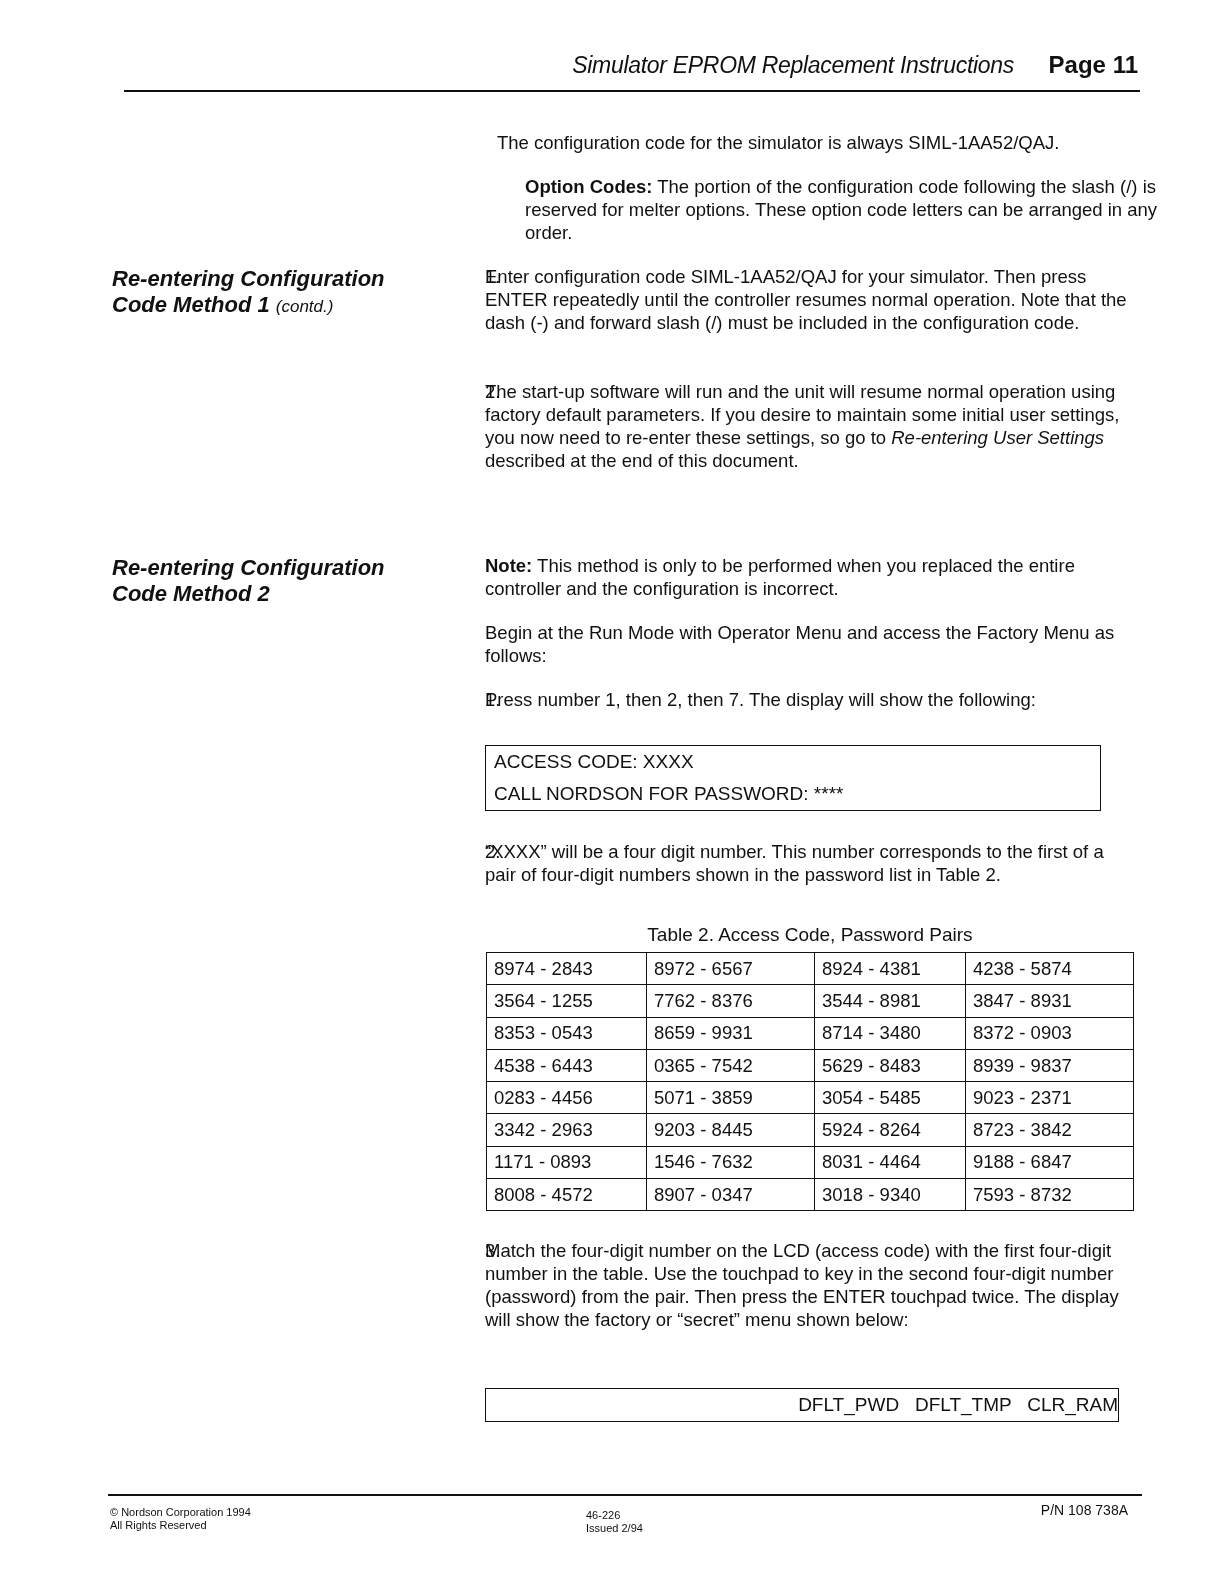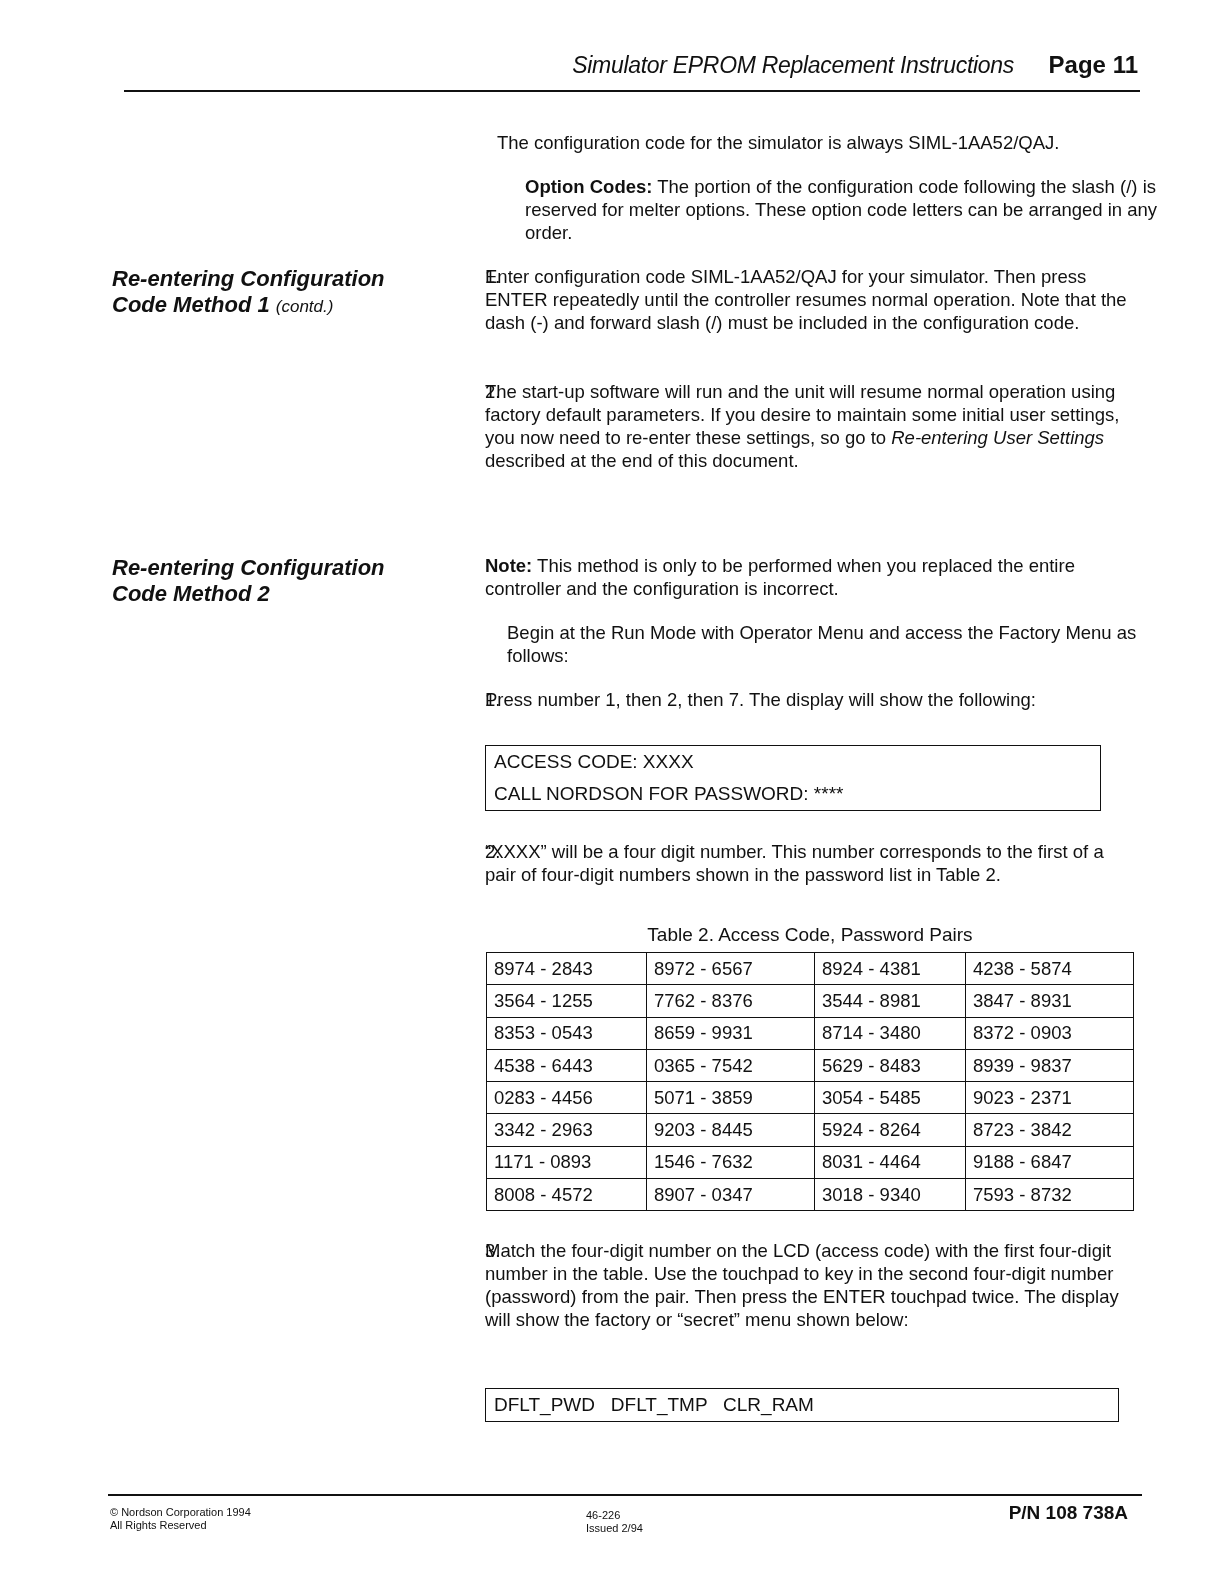--- a/index.html
+++ b/index.html
@@ -28,21 +28,21 @@
   .table-caption { position: absolute; left: 485px; width: 650px; top: 924px; text-align: center; font-size: 19px; }
   table.pw { position: absolute; left: 486px; top: 952px; width: 648px; border-collapse: collapse; font-size: 18.5px; }
   table.pw td { border: 1.5px solid #111; height: 32.3px; padding-left: 7px; white-space: nowrap; }
   table.pw td:nth-child(1) { width: 160px; }
   table.pw td:nth-child(2) { width: 168px; }
   table.pw td:nth-child(3) { width: 151px; }
 
   .footer-rule { position: absolute; left: 108px; top: 1494px; width: 1034px; border-top: 2px solid #111; }
   .footer-left { position: absolute; left: 110px; top: 1506px; font-size: 11px; line-height: 13px; }
   .footer-center { position: absolute; left: 586px; top: 1509px; font-size: 11px; line-height: 13px; }
-  .footer-right { position: absolute; right: 102px; top: 1502px; font-size: 19px; font-weight: bold; }
+  .footer-right { position: absolute; right: 102px; top: 1502px; font-size: 14px; font-weight: normal; }
 </style>
 </head>
 <body>
 
 <div class="header">
   <span class="header-title">Simulator EPROM Replacement Instructions</span>
   <span class="header-page">Page 11</span>
 </div>
 
 <div class="main" style="top:131px;margin-left:12px;">
@@ -67,21 +67,21 @@
 </div>
 
 <div class="side-heading" style="top:555px;">
   <div>Re-entering Configuration</div>
   <div>Code Method 2</div>
 </div>
 
 <div class="main" style="top:554px;">
   <p><span class="bold">Note:</span><span> This method is only to be performed when you replaced the entire controller and the configuration is incorrect.</span></p>
 </div>
-<div class="main" style="top:621px;margin-left:22px;">
+<div class="main" style="top:621px;">
   <p>Begin at the Run Mode with Operator Menu and access the Factory Menu as follows:</p>
 </div>
 
 <div class="step" style="top:688px;">
   <span class="num">1.</span>
   <span class="txt">Press number 1, then 2, then 7.  The display will show the following:</span>
 </div>
 
 <div class="lcd" style="top:745px; width:616px;">
   <div class="line">ACCESS CODE: XXXX</div>
@@ -146,21 +146,21 @@
     </tr>
   </tbody>
 </table>
 
 <div class="step" style="top:1239px;">
   <span class="num">3.</span>
   <span class="txt">Match the four-digit number on the LCD (access code) with the first four-digit number in the table.  Use the touchpad to key in the second four-digit number (password) from the pair.  Then press the ENTER touchpad twice.  The display will show the factory or “secret” menu shown below:</span>
 </div>
 
 <div class="lcd" style="top:1388px; width:634px;">
-  <div class="line" style="white-space:pre;">DFLT_PWD   DFLT_TMP   CLR_RAM</div>
+  <div class="line" style="white-space:pre;text-align:right;">DFLT_PWD   DFLT_TMP   CLR_RAM</div>
 </div>
 
 <div class="footer-rule"></div>
 <div class="footer-left">
   <div>© Nordson Corporation 1994</div>
   <div>All Rights Reserved</div>
 </div>
 <div class="footer-center">
   <div>46-226</div>
   <div>Issued 2/94</div>

